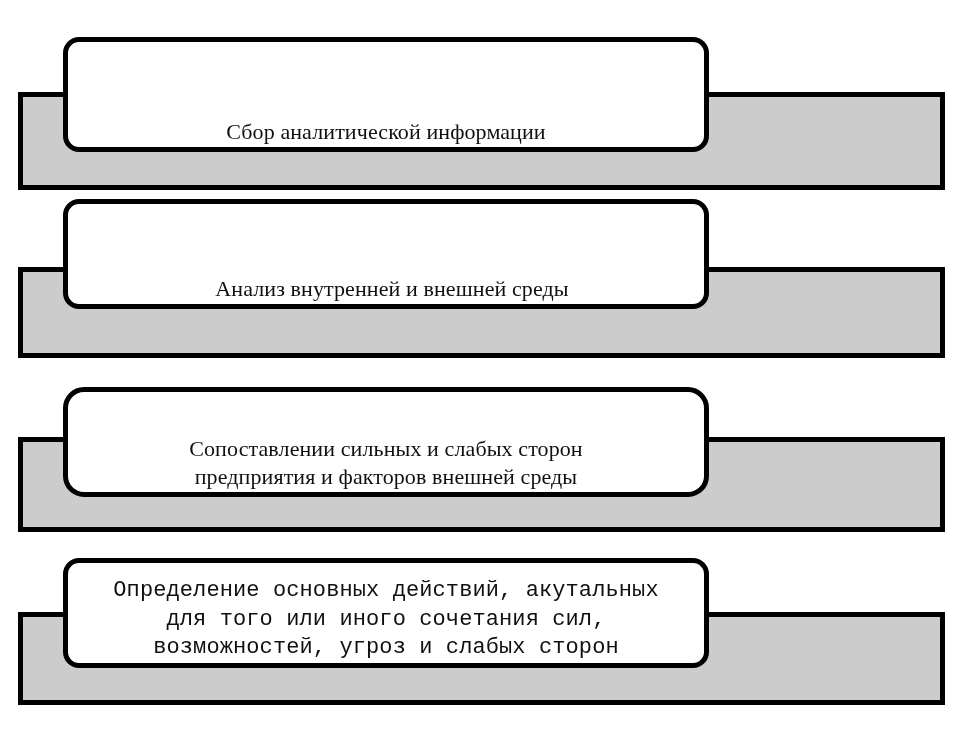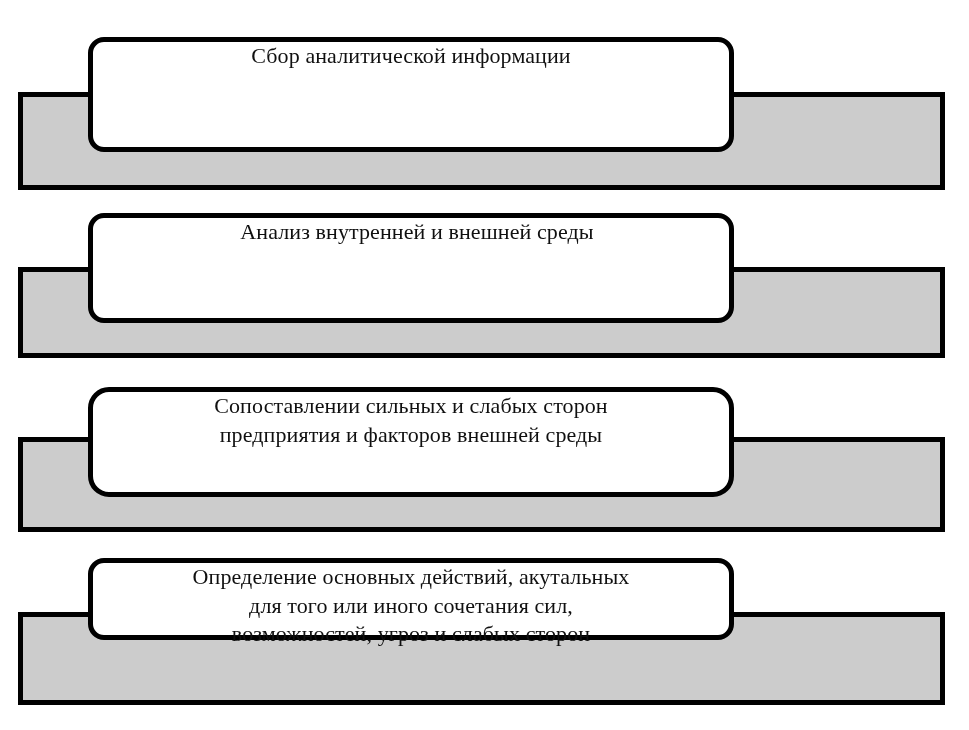--- a/index.html
+++ b/index.html
@@ -36,48 +36,47 @@
   
   .card {
     position: absolute;
     box-sizing: border-box;
     background: #ffffff;
     border: 5px solid #000000;
     border-radius: 16px;
     left: 63px;
     width: 646px;
     display: flex;
-    align-items: flex-start;
+    align-items: flex-end;
     justify-content: center;
     z-index: 2;
-    margin-left: 25px;
   }
   .card-text {
     display: block;
     text-align: center;
     color: #101010;
     font-size: 22px;
     line-height: 1.30;
     letter-spacing: 0.1px;
     padding: 0 14px;
     white-space: pre-line;
   }
 
   
   #slab-1 { top: 92px;  height: 98px; }
   #card-1 { top: 37px;  height: 115px; }
   
   #slab-2 { top: 267px; height: 91px; }
-  #card-2 { top: 213px; height: 110px; padding-left: 12px; }
+  #card-2 { top: 199px; height: 110px; padding-left: 12px; }
   
   #slab-3 { top: 437px; height: 95px; }
   #card-3 { top: 387px; height: 110px; border-radius: 21px; }
   
   #slab-4 { top: 612px; height: 93px; }
-  #card-4 { top: 558px; height: 82px; }
+  #card-4 { top: 558px; height: 110px; font-family: Liberation Mono, monospace; }
 </style>
 </head>
 <body>
 
 <div id="canvas">
 
   <div class="stage">
     <div class="slab" id="slab-1"></div>
     <div class="card" id="card-1">
       <span class="card-text">Сбор аналитической информации</span>

